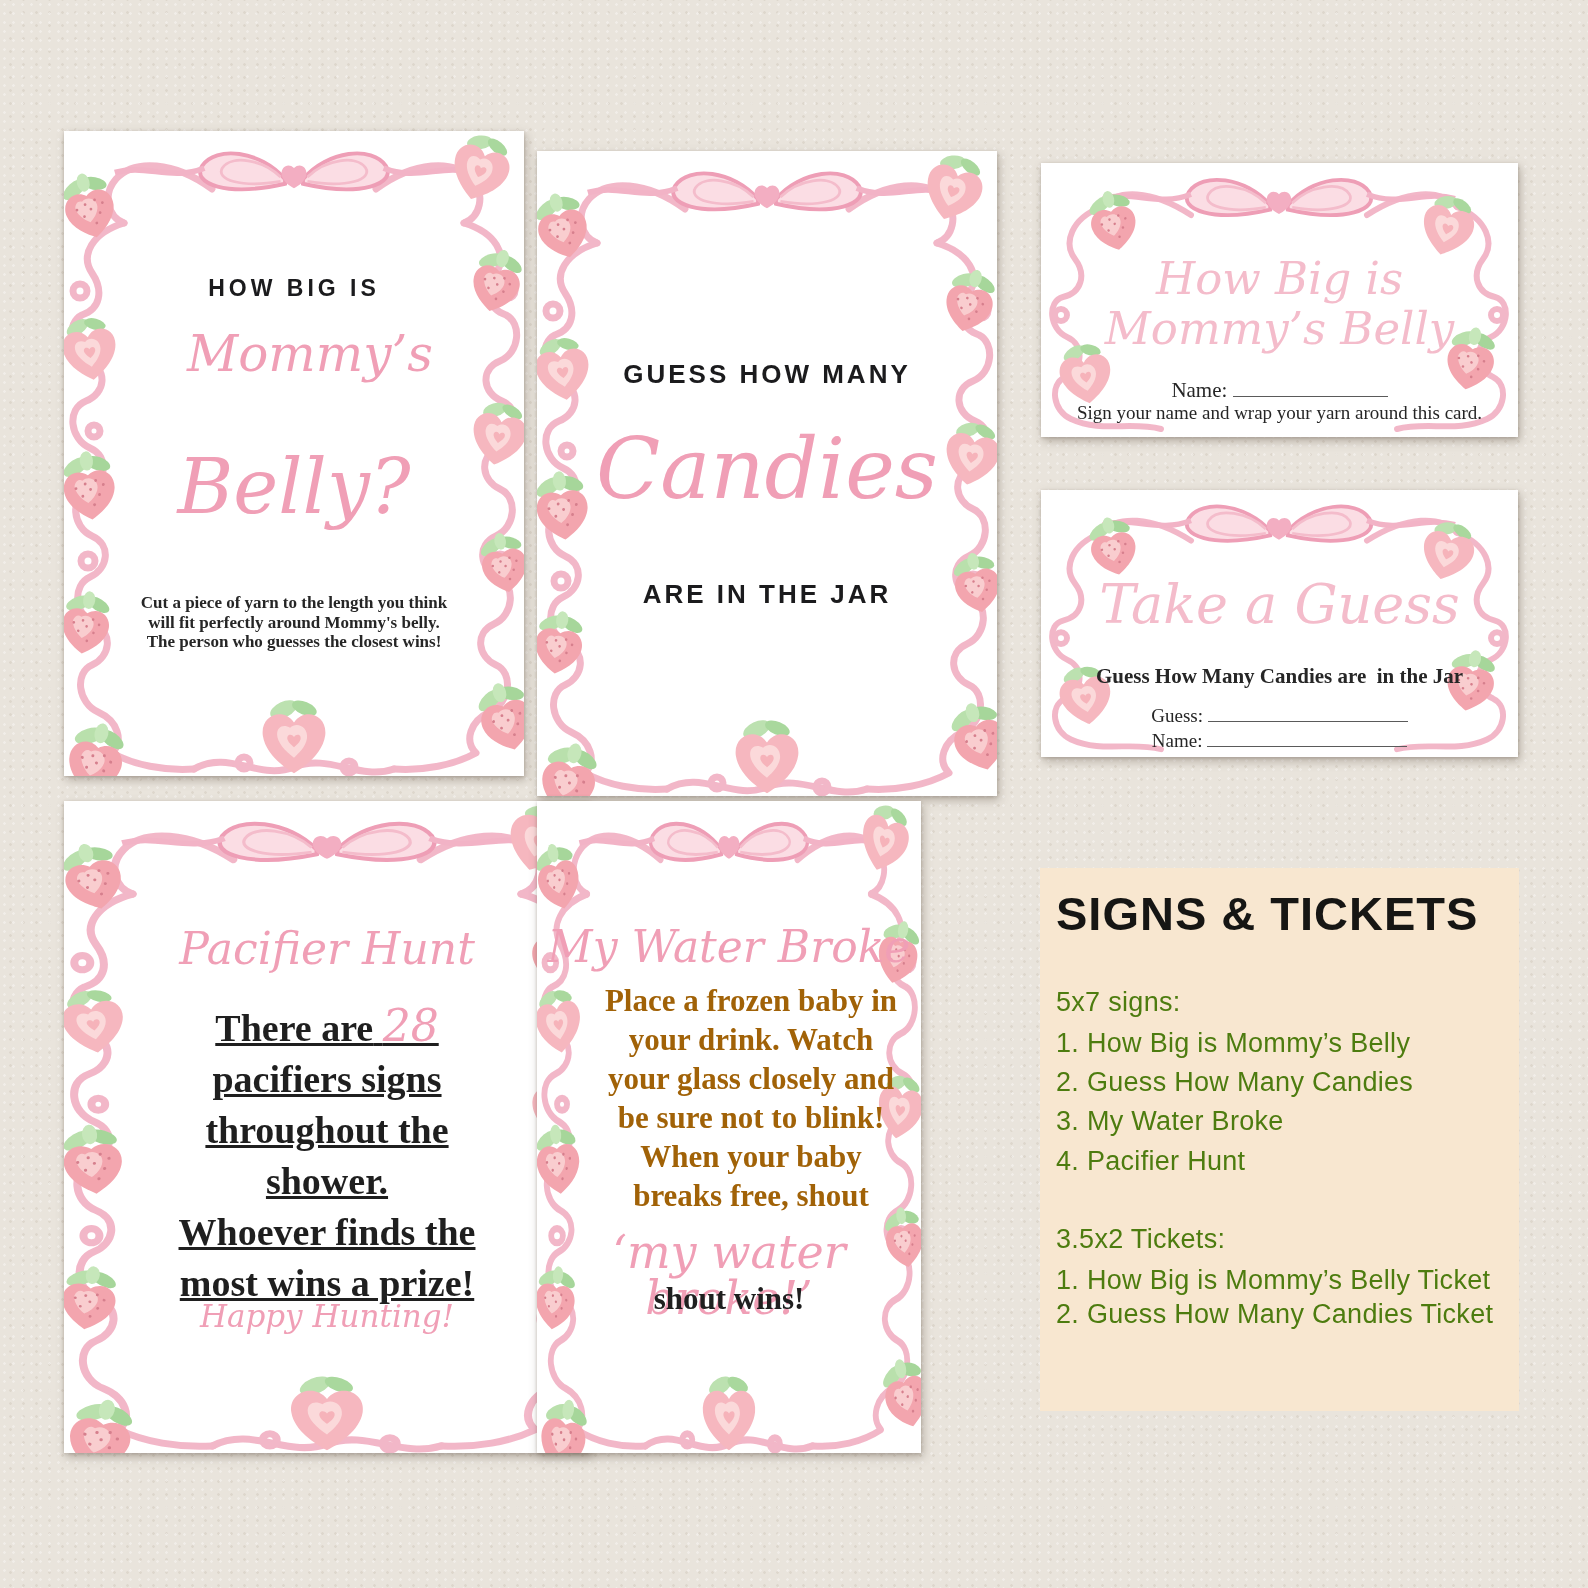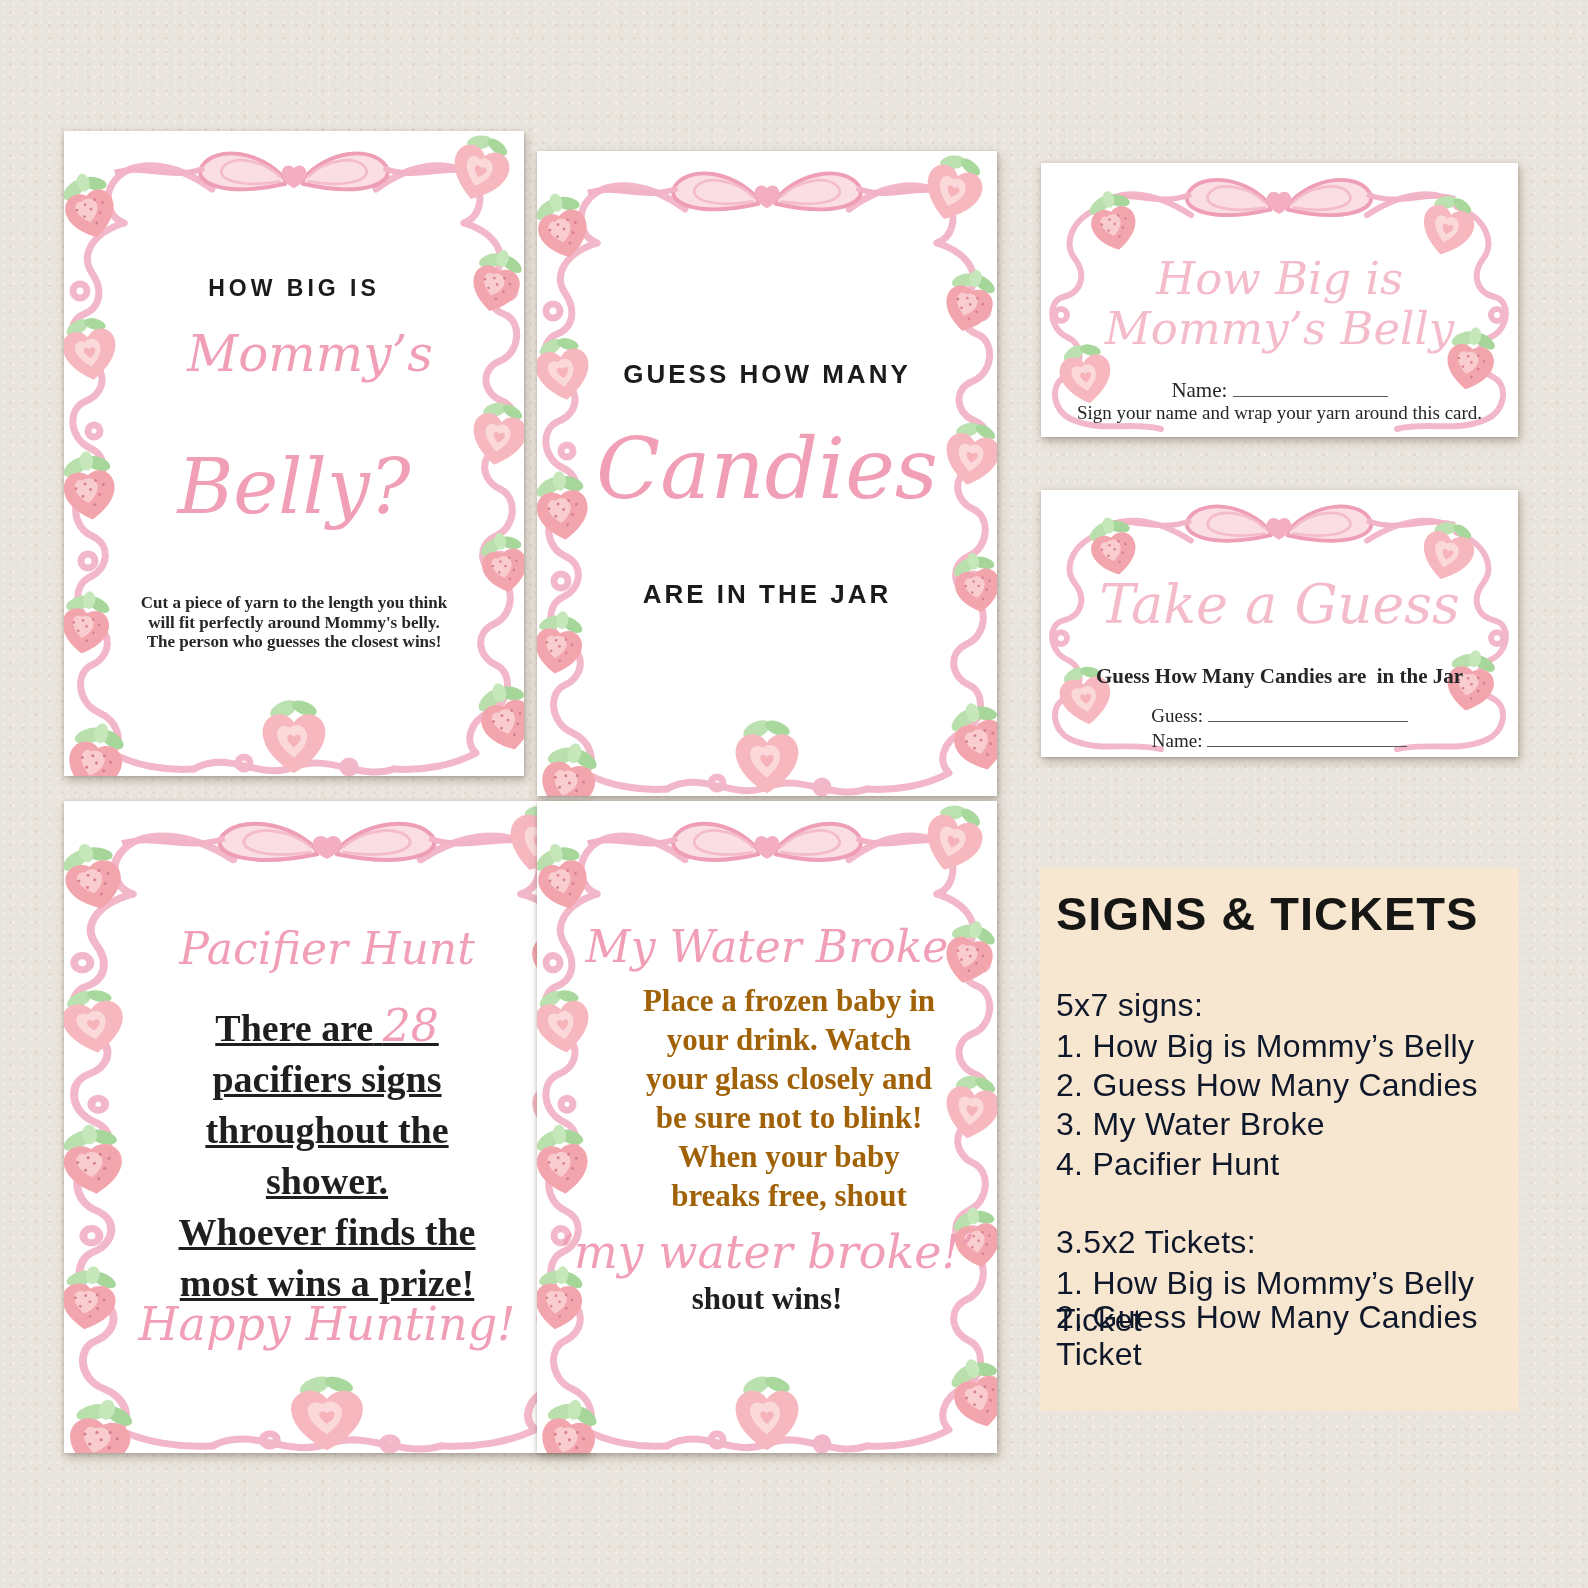--- a/index.html
+++ b/index.html
@@ -36,43 +36,43 @@
   
   #sign-candies{left:537px;top:131px;width:460px;height:645px;margin-top:20px;}
   #sign-candies .eyebrow{top:208px;font-size:26px;letter-spacing:3px;}
   #sign-candies .big{top:276px;font-size:84px;}
   #sign-candies .foot{top:428px;font-size:26px;letter-spacing:3px;}
   
   #sign-pacifier{left:64px;top:801px;width:526px;height:652px;}
   #sign-pacifier .title{top:126px;font-size:44px;}
   #sign-pacifier .body{top:202px;font-size:38px;line-height:51px;font-weight:600;color:#1f1f1f;text-decoration:underline;}
   #sign-pacifier .count{font-size:44px;font-weight:400;}
-  #sign-pacifier .hh{top:500px;font-size:46px;}
-  
-  #sign-water{left:537px;top:801px;width:460px;height:652px;}
+  #sign-pacifier .hh{top:500px;font-size:31px;}
+  
+  #sign-water{left:537px;top:801px;width:384px;height:652px;}
   #sign-water .title{top:124px;font-size:44px;}
   #sign-water .body{top:180px;font-size:31px;line-height:39px;font-weight:600;color:#a16207;padding-left:44px;}
   #sign-water .shout{top:428px;font-size:46px;}
   #sign-water .body2{top:478px;font-size:31px;line-height:39px;font-weight:600;color:#1f1f1f;}
   
   #ticket-belly{left:1041px;top:163px;width:477px;height:274px;}
   #ticket-belly .l1{top:93px;font-size:45px;}
   #ticket-belly .l2{top:143px;font-size:45px;}
   #ticket-belly .name{top:212px;font-size:21px;}
   #ticket-belly .instr{top:239px;font-size:19px;font-weight:500;}
   
   #ticket-guess{left:1041px;top:490px;width:477px;height:267px;}
   #ticket-guess .l1{top:88px;font-size:54px;}
   #ticket-guess .sub{top:174px;font-size:21px;font-weight:600;}
   #ticket-guess .grow{top:212px;font-size:19px;}
   #ticket-guess .nrow{top:237px;font-size:19px;}
   
   #panel{left:1040px;top:868px;width:479px;height:543px;background:#f8e7d0;position:absolute;}
   #panel .title{position:absolute;left:16px;top:18px;font-size:47px;font-weight:700;color:#161614;letter-spacing:1px;}
-  #panel .line{position:absolute;left:16px;font-size:32px;color:#0f172a;letter-spacing:.3px;}
+  #panel .line{position:absolute;left:16px;font-size:27px;color:#4d7c0f;letter-spacing:.3px;}
 </style>
 </head>
 <body>
 
 <svg width="0" height="0" style="position:absolute" aria-hidden="true">
   <defs>
     <g id="berry">
       <ellipse cx="-9" cy="-17" rx="12" ry="6" fill="#b9e0ac" transform="rotate(-28 -9 -17)"></ellipse>
       <ellipse cx="9" cy="-18" rx="11" ry="5.5" fill="#a6d69a" transform="rotate(24 9 -18)"></ellipse>
       <ellipse cx="0" cy="-21" rx="5.5" ry="8" fill="#c6e7ba"></ellipse>

